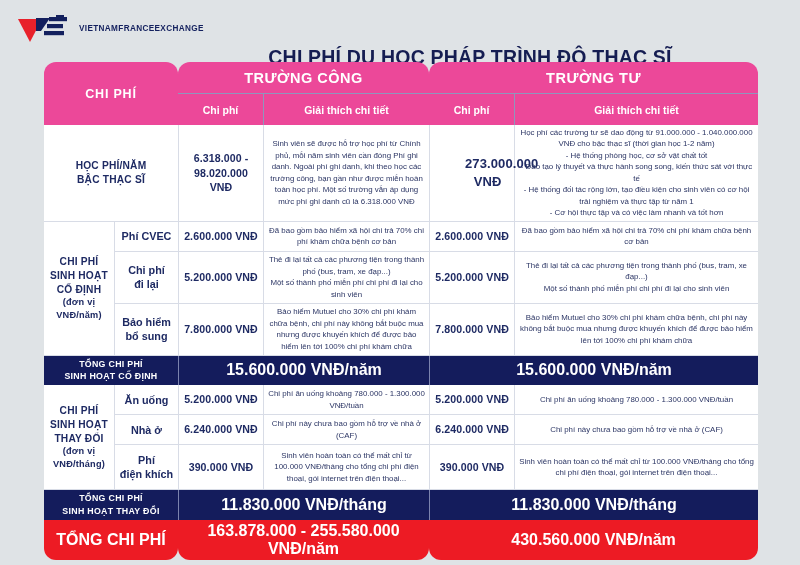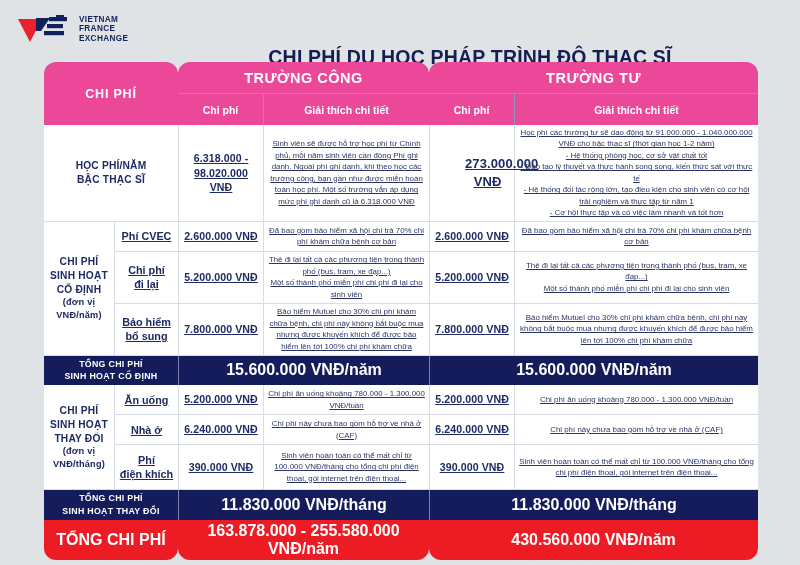--- a/index.html
+++ b/index.html
@@ -23,21 +23,20 @@
   .logo-block {
     position: absolute;
     left: 16px; top: 13px;
     display: flex;
     align-items: center;
     gap: 5px;
   }
   .logo-mark { width: 58px; height: 32px; display: block; }
   .logo-words {
     display: flex;
-    flex-direction: column;
     justify-content: center;
     line-height: 1.12;
   }
   .logo-words span {
     font-size: 8.2px;
     font-weight: bold;
     letter-spacing: 0.35px;
     color: #13205e;
   }
 
@@ -145,21 +144,21 @@
   .desc {
     font-size: 7.9px;
     line-height: 1.45;
     color: #2b3564;
     text-align: justify;
     text-align-last: center;
     padding: 4px 8px;
   }
   .desc.ctr { text-align: center; text-align-last: center; }
 
-  .vsep  { border-left: 1px solid #d8dce6; text-decoration: underline; }
+  .vsep  { border-left: 1px solid #d8dce6; }
 
   
   .sub-navy {
     background: #141c5c;
     color: #ffffff;
     font-weight: bold;
   }
   .sub-navy .lbl {
     font-size: 8.8px;
     line-height: 1.45;

